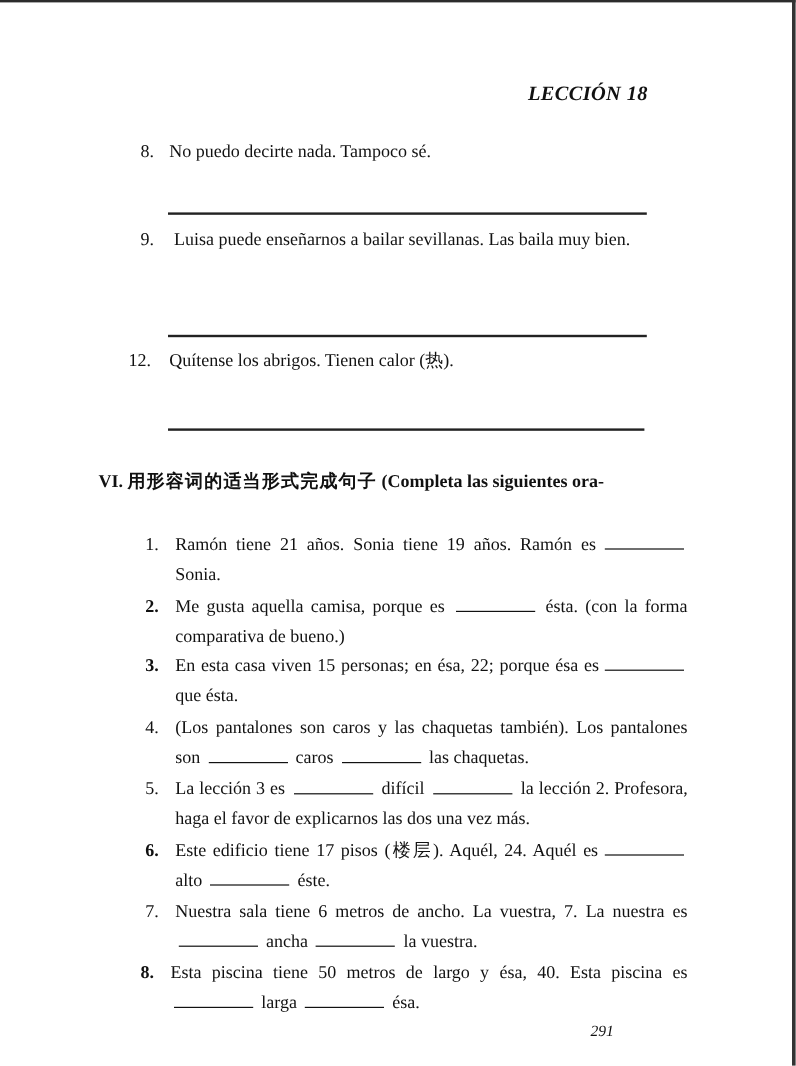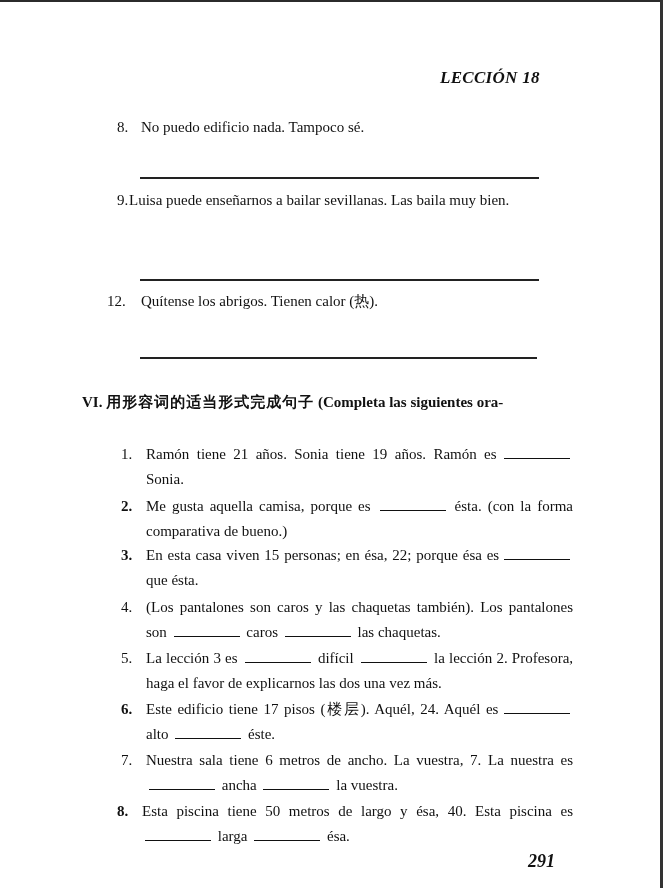--- a/index.html
+++ b/index.html
@@ -15,40 +15,40 @@
     font-weight: bold; font-style: italic; font-size: 17px; letter-spacing: 0.3px; }
   .item { position: absolute; font-size: 15px; line-height: 25px; }
   .num { position: absolute; left: 0; top: 0; }
   .txt { position: absolute; top: 0; text-align: justify; text-align-last: left; }
   .ans-line { position: absolute; height: 1.5px; background: #222; }
   .blank { display: inline-block; width: 66px; border-bottom: 1.4px solid #111; height: 14px; vertical-align: baseline; margin: 0 3px; }
   .section-title { position: absolute; left: 82px; top: 390px; width: 495px; font-size: 15px; line-height: 24px; font-weight: bold; }
   .section-title .roman { font-weight: bold; }
   .section-title .cn { font-family: Liberation Sans, sans-serif; font-weight: bold; letter-spacing: 1px; }
   .section-title .line2 { display: block; padding-left: 35px; }
-  .page-num { position: absolute; left: 528px; top: 851px; font-style: italic; font-weight: bold; font-size: 18px; }
+  .page-num { position: absolute; left: 492px; top: 851px; font-style: italic; font-weight: normal; font-size: 13px; }
   .b { font-weight: bold; }
 </style>
 </head>
 <body>
 
 <div class="frame-top"></div>
 <div class="frame-right"></div>
 
 <div class="header">LECCIÓN 18</div>
 
 <div class="item" style="left:117px; top:115px; width:460px;">
   <span class="num">8.</span>
-  <span class="txt" style="left:24px; width:436px;">No puedo edificio nada. Tampoco sé.</span>
+  <span class="txt" style="left:24px; width:436px;">No puedo decirte nada. Tampoco sé.</span>
 </div>
 <div class="ans-line" style="left:140px; top:177px; width:399px;"></div>
 
 <div class="item" style="left:117px; top:188px; width:460px;">
   <span class="num">9.</span>
-  <span class="txt" style="left:12px; width:436px;">Luisa puede enseñarnos a bailar sevillanas. Las baila muy bien.</span>
+  <span class="txt" style="left:28px; width:436px;">Luisa puede enseñarnos a bailar sevillanas. Las baila muy bien.</span>
 </div>
 <div class="ans-line" style="left:140px; top:279px; width:399px;"></div>
 
 <div class="item" style="left:107px; top:289px; width:470px;">
   <span class="num">12.</span>
   <span class="txt" style="left:34px; width:436px;">Quítense los abrigos. Tienen calor (热).</span>
 </div>
 <div class="ans-line" style="left:140px; top:357px; width:397px;"></div>
 
 <div class="section-title">

